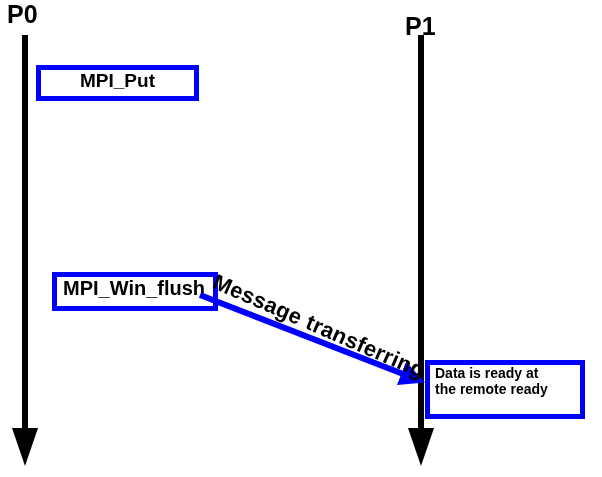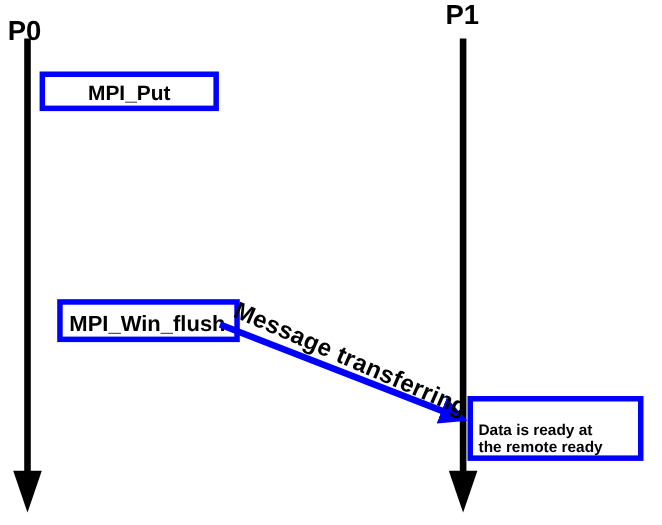--- a/index.html
+++ b/index.html
@@ -19,39 +19,39 @@
   
   .proc-label {
     position: absolute;
     font-size: 25px;
     font-weight: bold;
     color: #000000;
     letter-spacing: 0px;
     line-height: 1;
     white-space: nowrap;
   }
-  #label-p0 { left: 7px;  top: 16px; }
-  #label-p1 { left: 405px; top: 2px; }
+  #label-p0 { left: 7px;  top: 2px; }
+  #label-p1 { left: 405px; top: 14px; }
 
   
   #lifelines {
     position: absolute;
     left: 0;
     top: 0;
     width: 602px;
     height: 477px;
   }
 
   
   .box {
     position: absolute;
     box-sizing: border-box;
     background: #ffffff;
     display: flex;
-    align-items: flex-end;
+    align-items: flex-start;
     justify-content: center;
     font-size: 19px;
     font-weight: bold;
     color: #000000;
     line-height: 1.12;
     text-align: center;
   }
   .box-blue { border: 5px solid #0000ff; }
   .box-red  { border: 5px solid #ff0000; }
 

